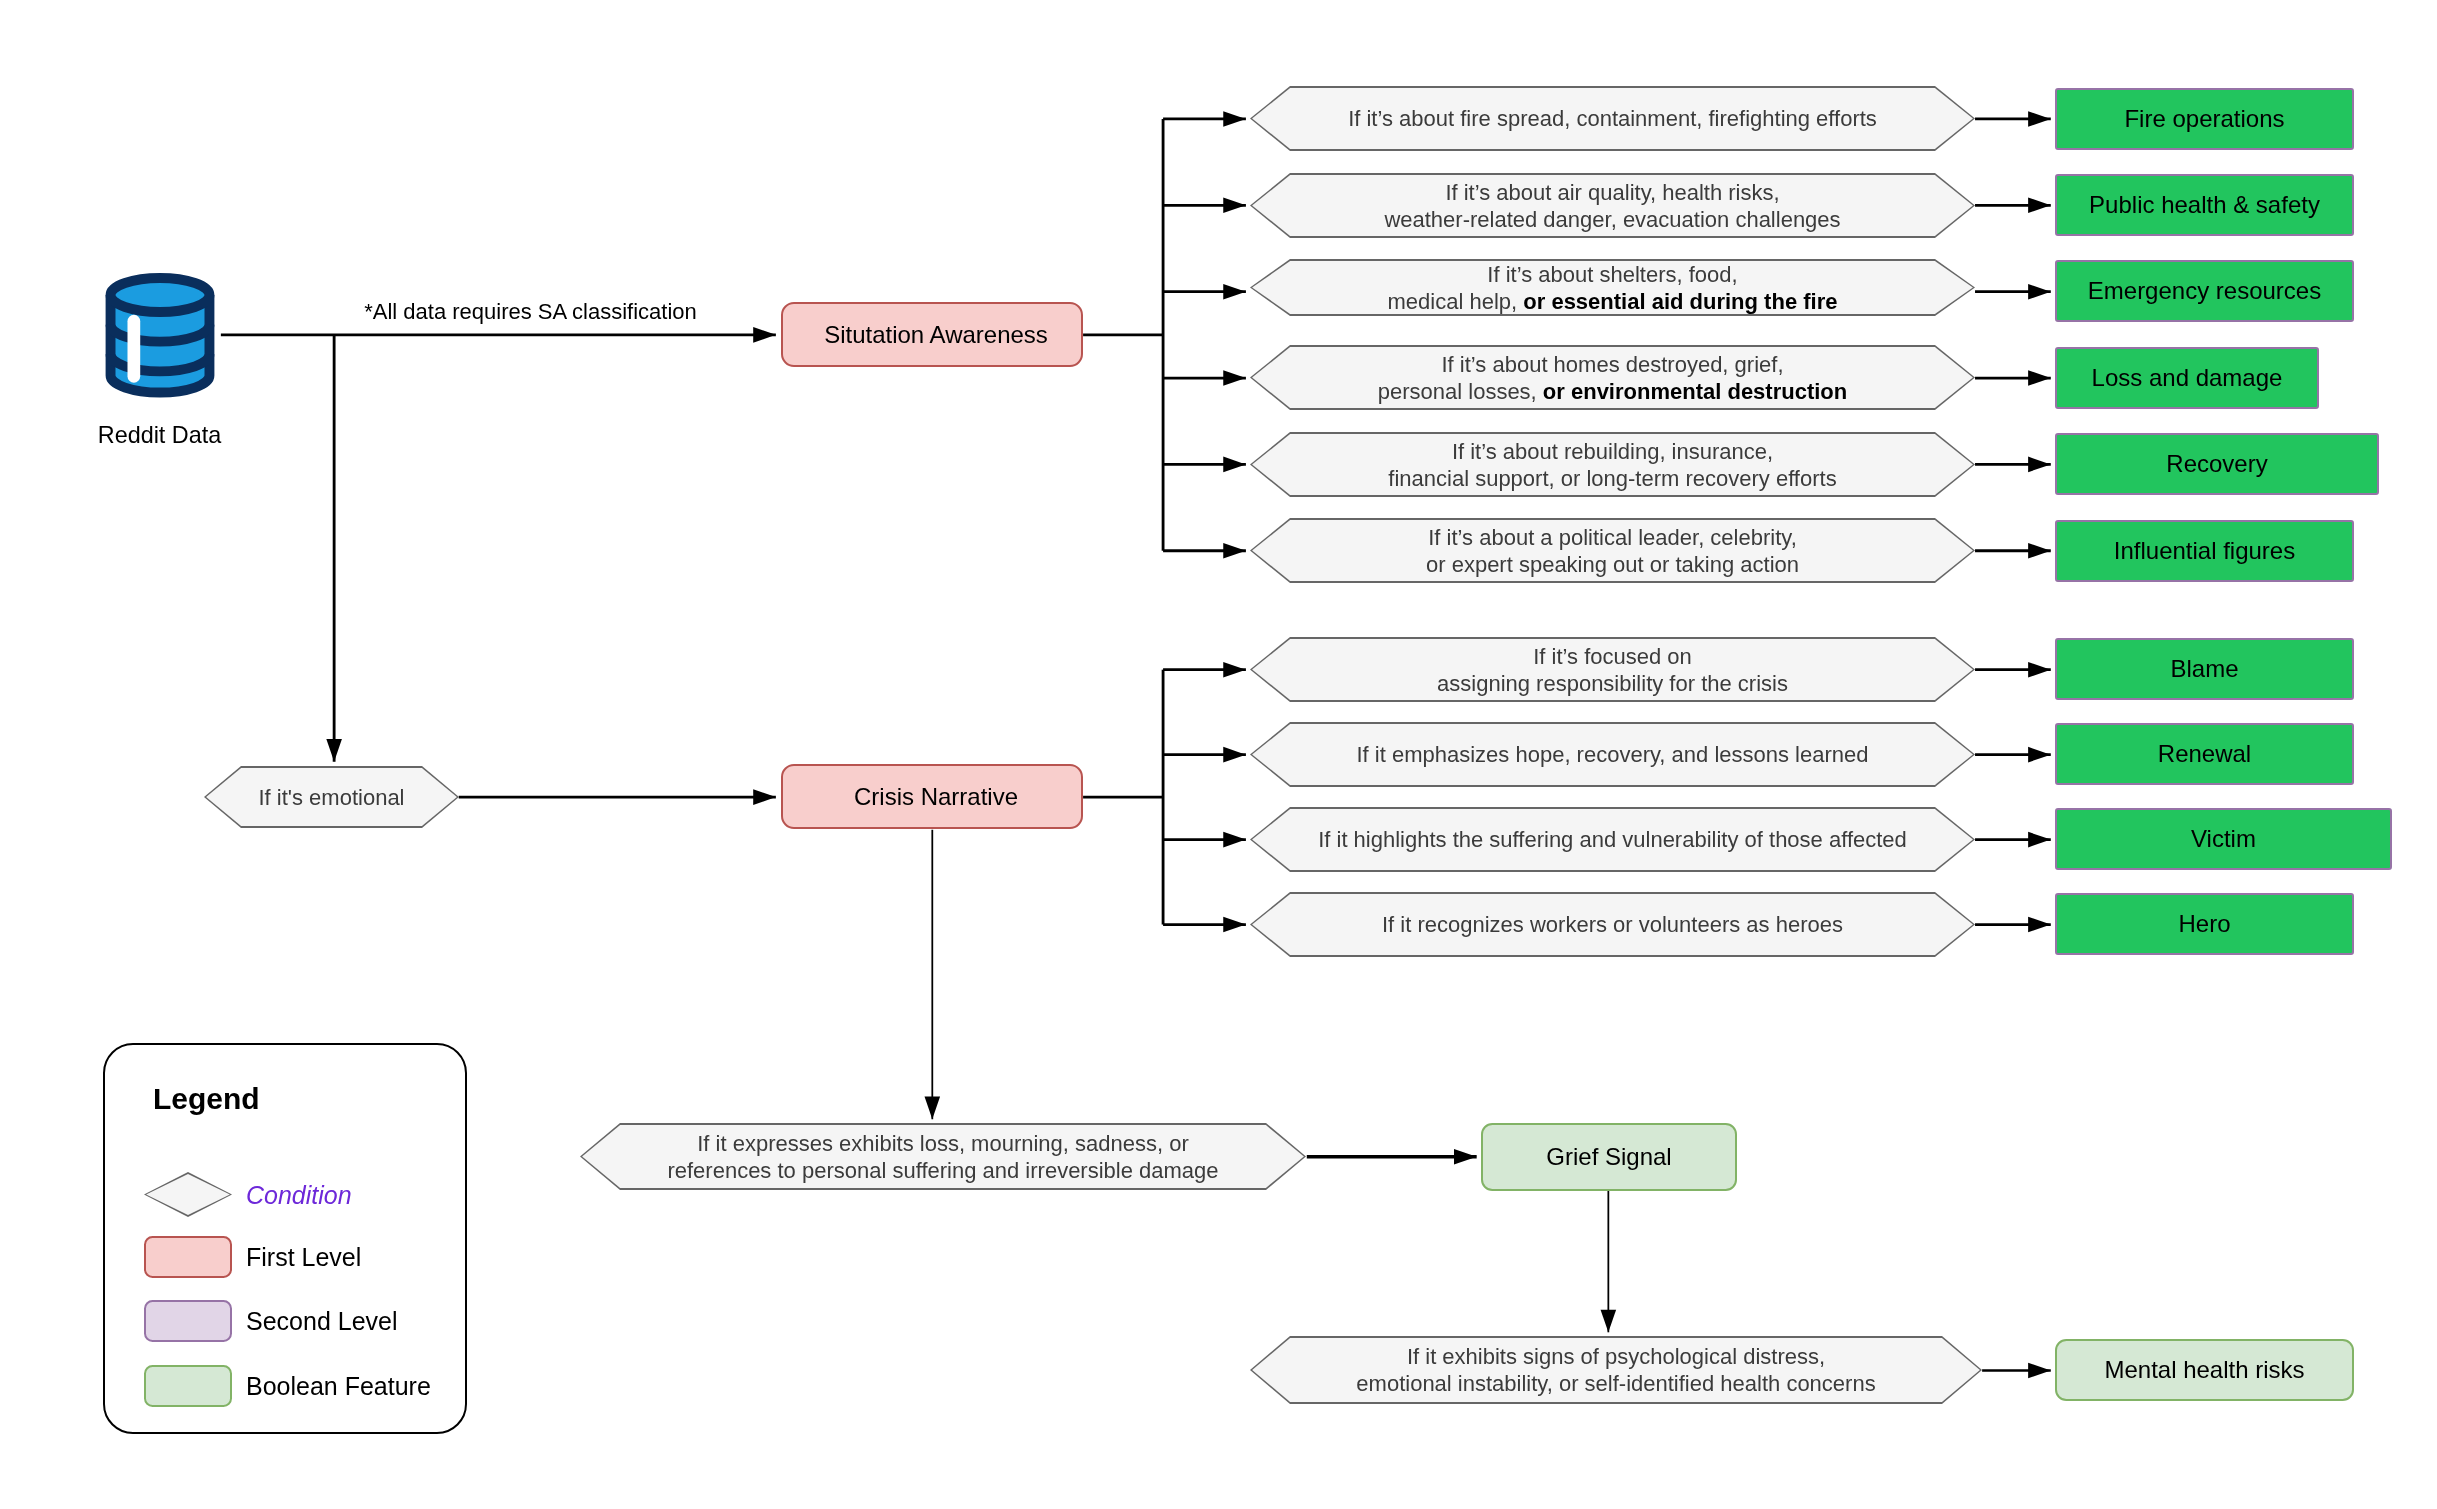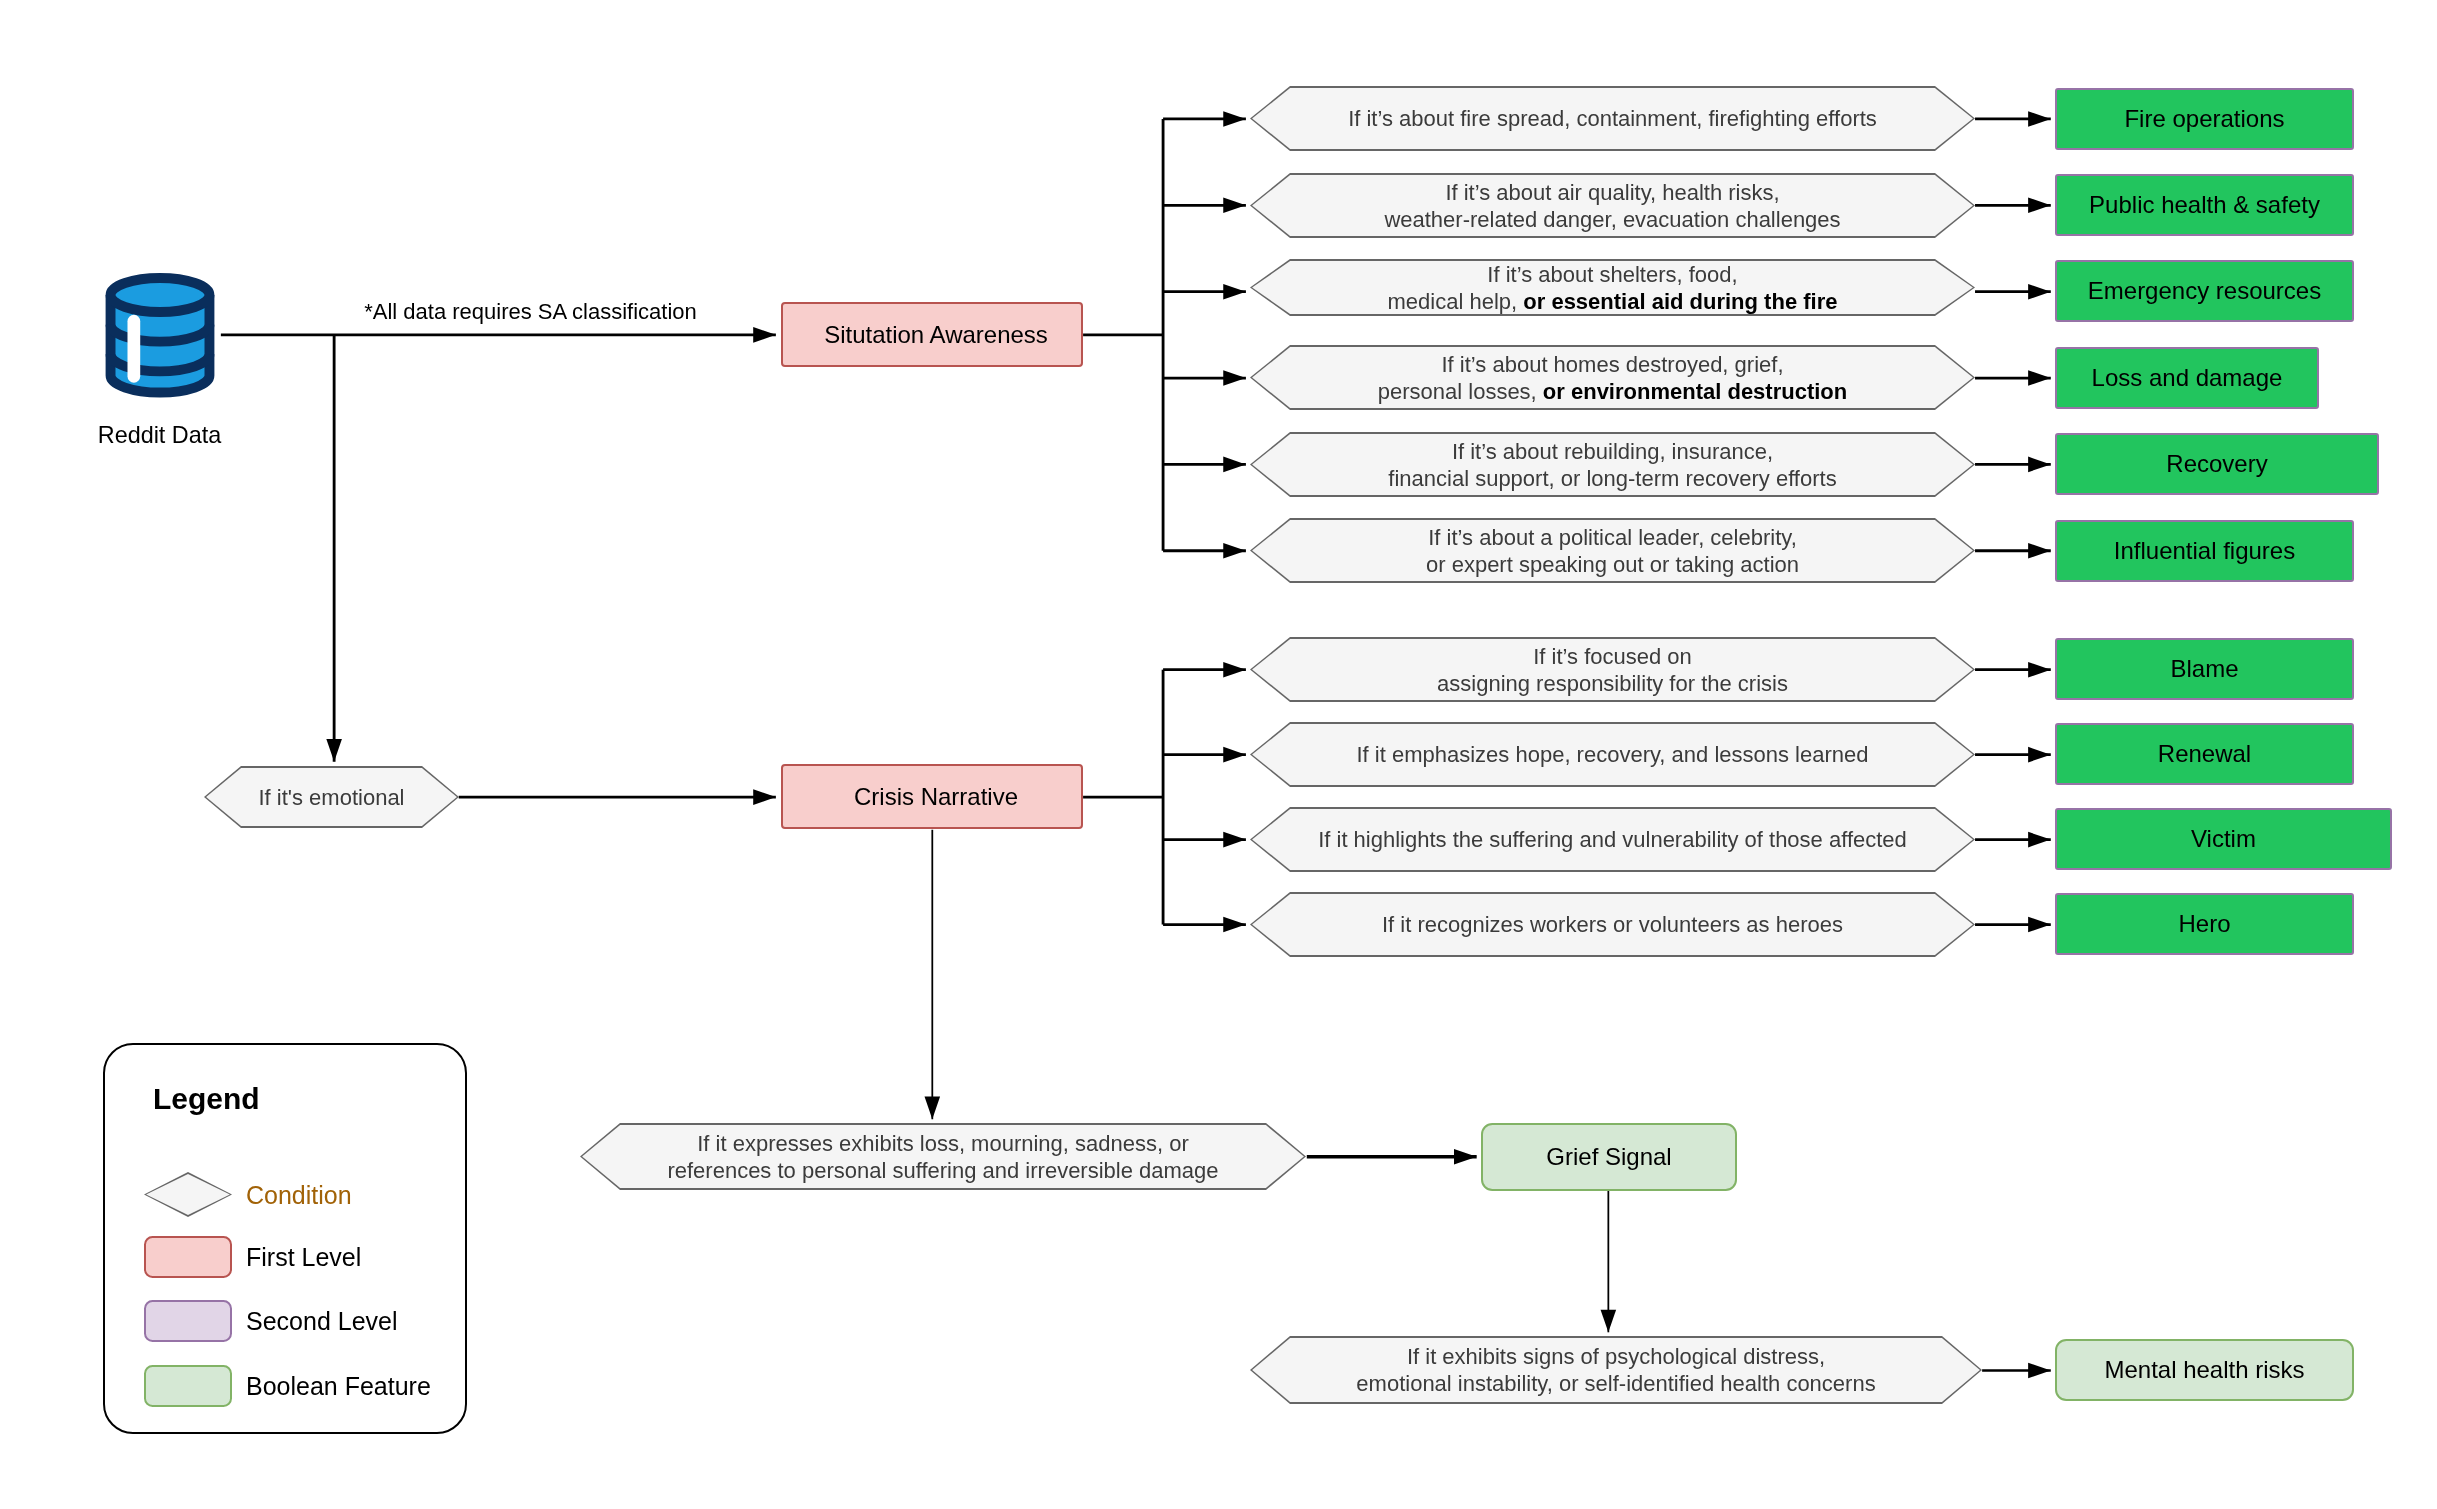--- a/index.html
+++ b/index.html
@@ -9,21 +9,21 @@
     background:#ffffff;
     font-family:"Liberation Sans","DejaVu Sans",sans-serif;
     overflow:hidden;
   }
   svg.connectors{position:absolute;left:0;top:0;z-index:1;}
   .node{
     position:absolute;z-index:2;box-sizing:border-box;
     display:flex;align-items:center;justify-content:center;
     text-align:center;font-size:24px;color:#000;
   }
-  .first-level{background:#f8cecc;border:2.8px solid #b85450;border-radius:4px;padding-left:8px;}
+  .first-level{background:#f8cecc;border:2.8px solid #b85450;border-radius:13px;padding-left:8px;}
   .second-level{background:#22c55e;border:2.1px solid #9673a6;border-radius:3px;}
   .bool-node{background:#d5e8d4;border:2.1px solid #82b366;border-radius:11.3px;}
   
   .hex{position:absolute;z-index:2;}
   .hex-border{position:absolute;inset:0;background:#666666;
     clip-path:polygon(40px 0,calc(100% - 40px) 0,100% 50%,calc(100% - 40px) 100%,40px 100%,0 50%);}
   .hex-fill{position:absolute;inset:2.1px;background:#f5f5f5;
     clip-path:polygon(38px 0,calc(100% - 38px) 0,100% 50%,calc(100% - 38px) 100%,38px 100%,0 50%);}
   .hex.small .hex-border{clip-path:polygon(37px 0,calc(100% - 37px) 0,100% 50%,calc(100% - 37px) 100%,37px 100%,0 50%);}
   .hex.small .hex-fill{clip-path:polygon(35px 0,calc(100% - 35px) 0,100% 50%,calc(100% - 35px) 100%,35px 100%,0 50%);}
@@ -47,21 +47,21 @@
   .sw-first{background:#f8cecc;border:2.1px solid #b85450;}
   .sw-second{background:#e1d5e7;border:2.1px solid #9673a6;}
   .sw-bool{background:#d5e8d4;border:2.1px solid #82b366;}
   .sw-diamond{width:88px;height:45px;position:relative;}
   .sw-diamond .d-border{position:absolute;inset:0;background:#666666;
     clip-path:polygon(50% 0,100% 50%,50% 100%,0 50%);}
   .sw-diamond .d-fill{position:absolute;inset:2.1px;background:#f5f5f5;
     clip-path:polygon(50% 0,100% 50%,50% 100%,0 50%);}
   .legend-label{position:absolute;left:141px;width:212px;height:34px;line-height:34px;
     font-size:25px;color:#000;}
-  .legend-label.gray{color:#a16207;}
+  .legend-label.gray{color:#6d28d9;font-style:italic;}
 </style>
 </head>
 <body>
 
 <div class="canvas">
 
   <svg class="connectors" width="2438" height="1510" viewBox="0 0 3444 2133">
     <defs>
       <marker id="ah" markerUnits="userSpaceOnUse" markerWidth="36" markerHeight="26" refX="33" refY="12" orient="auto">
         <path d="M1,1 L33,12 L1,23 Z" fill="#000"></path>

